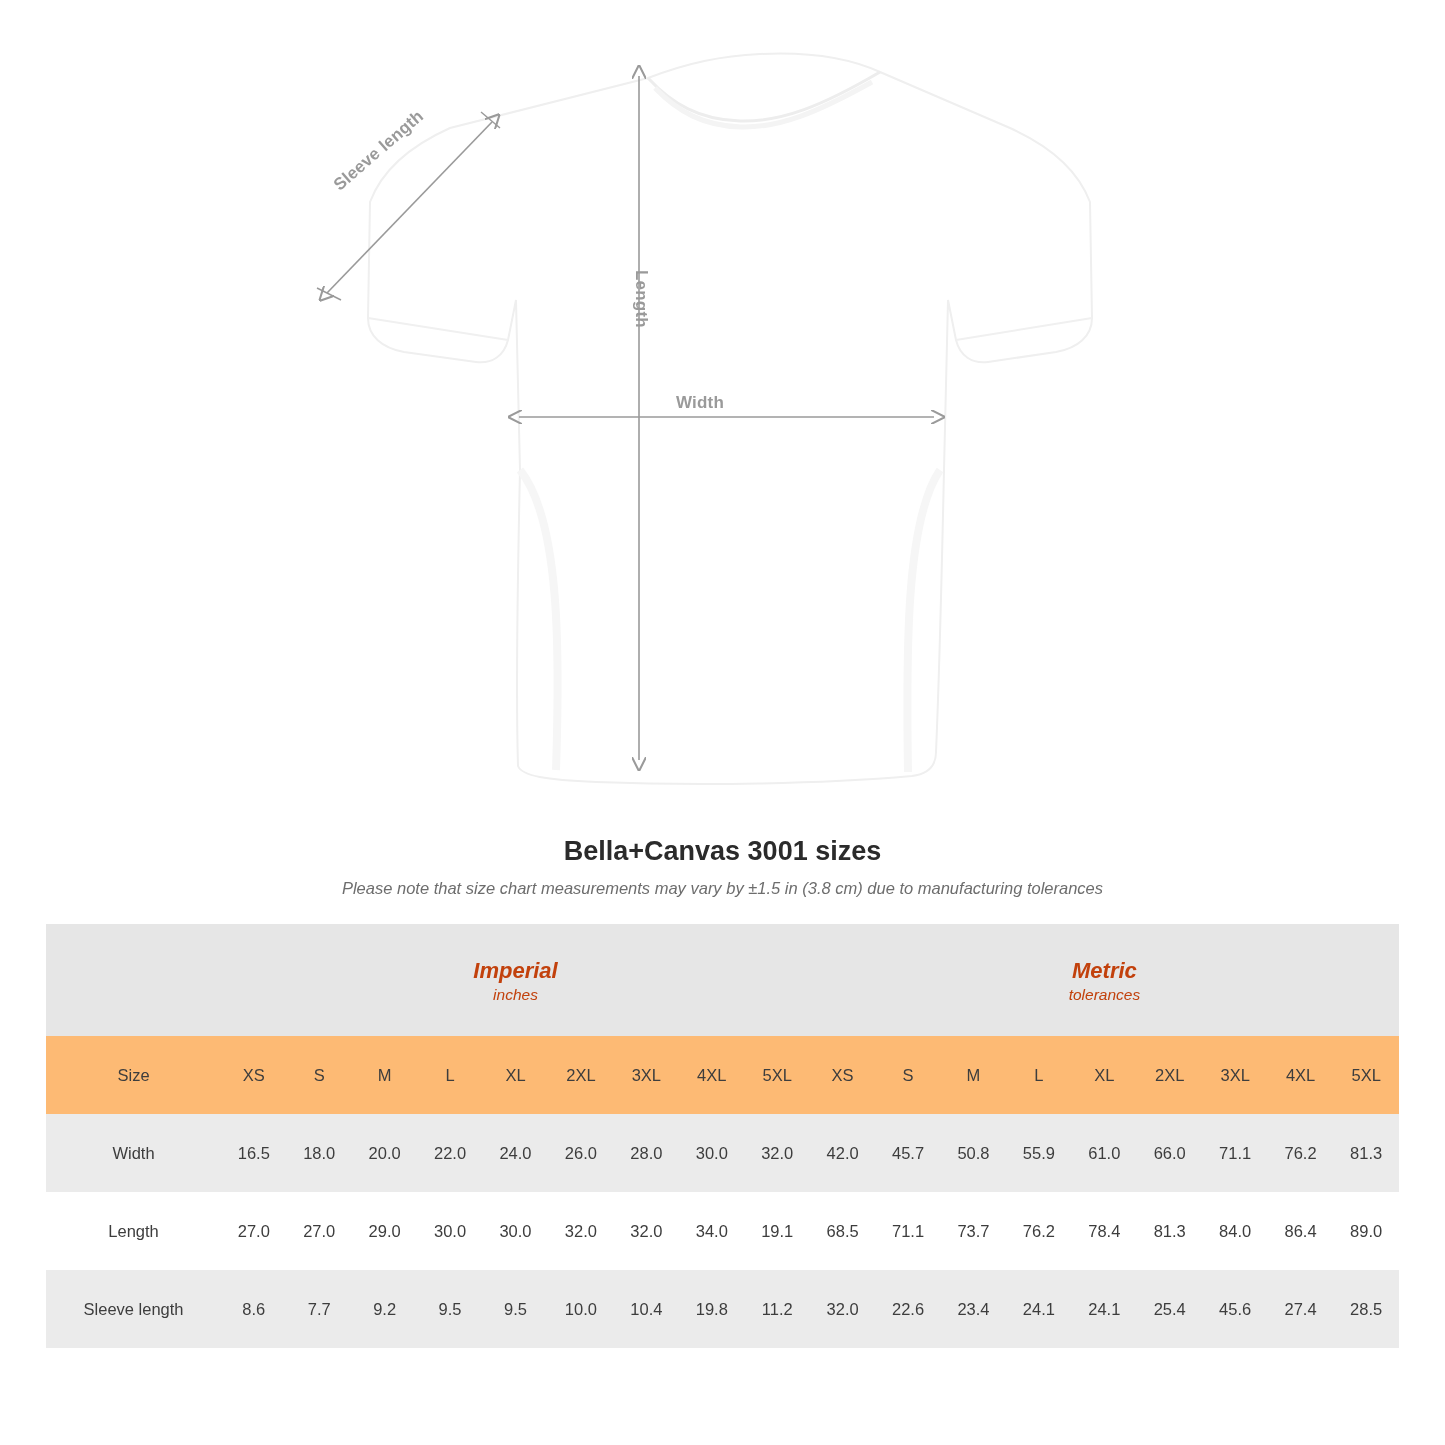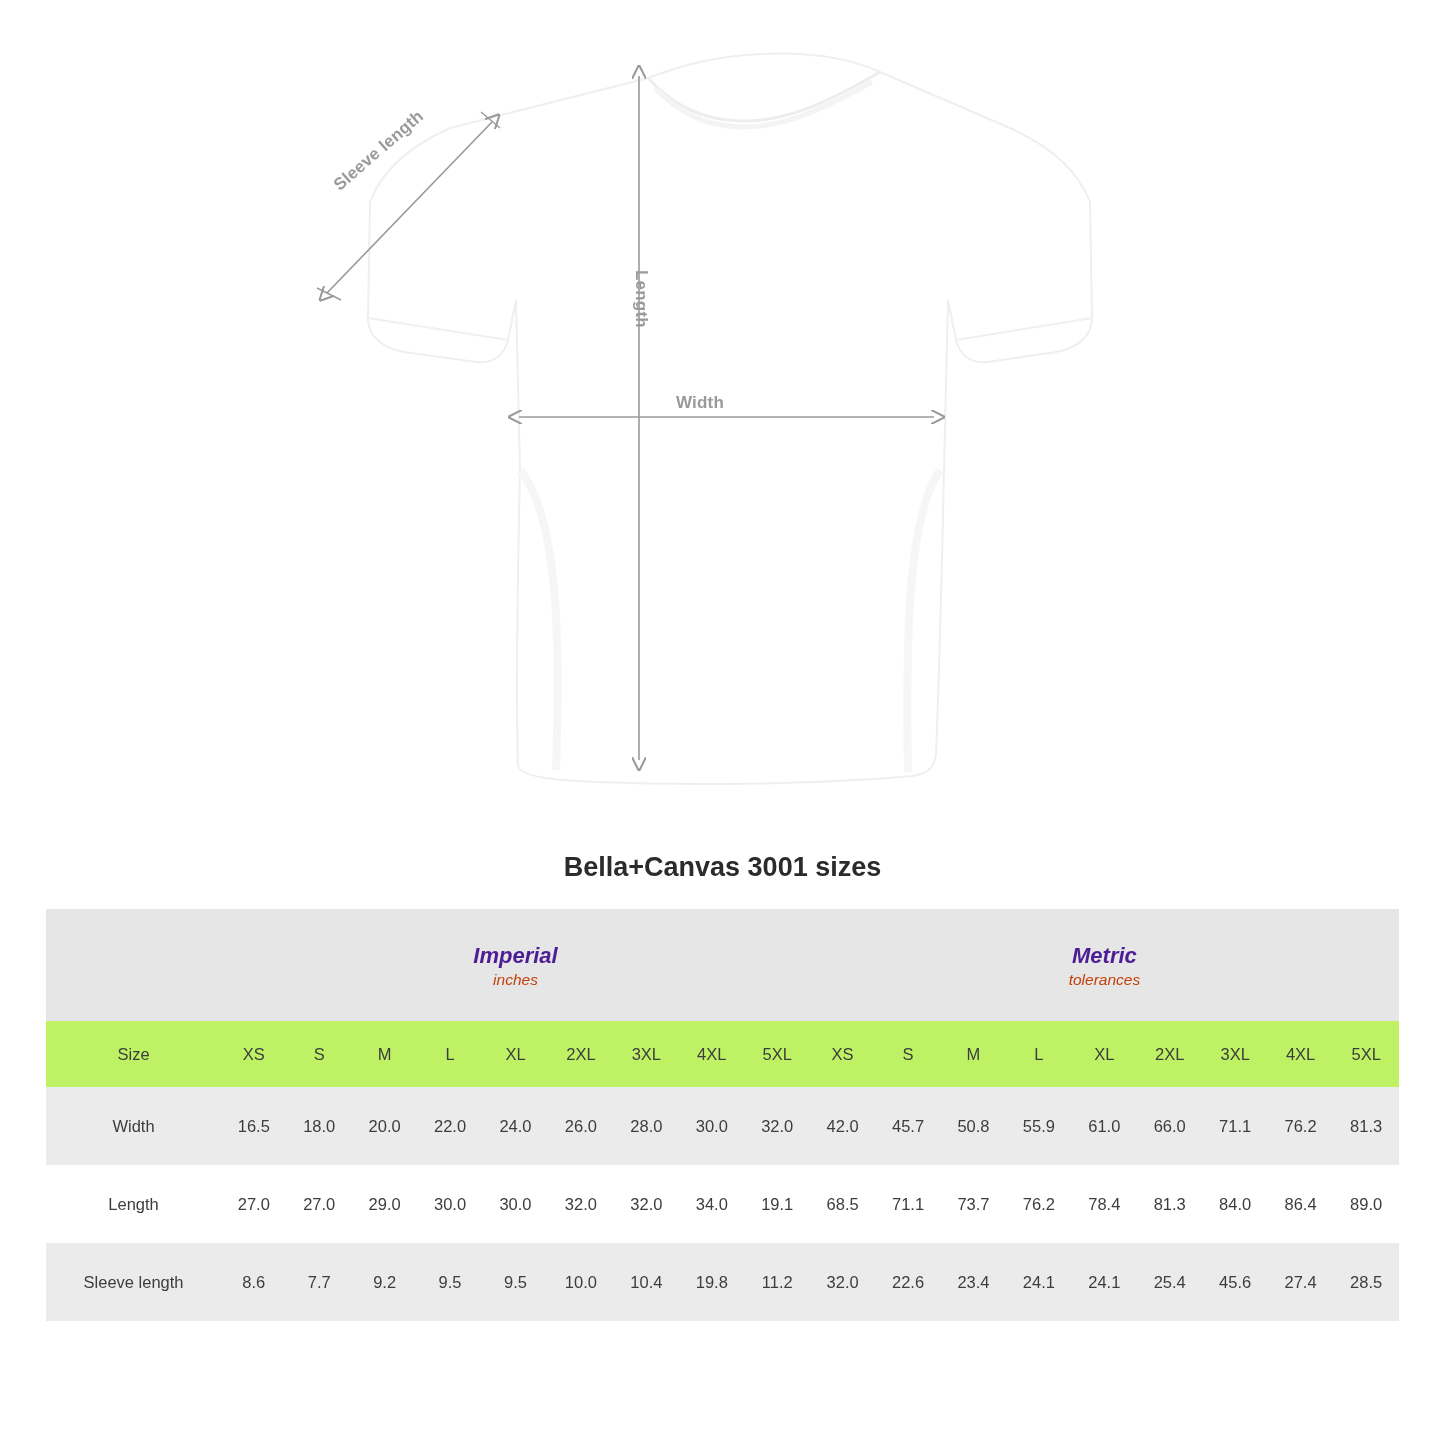--- a/index.html
+++ b/index.html
@@ -54,21 +54,21 @@
     transform-origin: left top;
   }
   #label-width {
     left: 676px;
     top: 393px;
   }
 
   
   #title-block {
     text-align: center;
-    margin-top: 22px;
+    margin-top: 6px;
   }
   #chart-title {
     font-size: 27px;
     font-weight: bold;
     color: #2b2b2b;
     margin: 0;
   }
   #chart-note {
     font-size: 16.5px;
     font-style: italic;
@@ -96,36 +96,36 @@
     padding: 0;
   }
   .unit-head {
     height: 112px;
     background: #e6e6e6;
   }
   .unit-system {
     font-size: 22px;
     font-style: italic;
     font-weight: bold;
-    color: #4c1d95;
+    color: #c2410c;
     line-height: 1.35;
   }
   .unit-sub {
     font-size: 15.5px;
     font-style: italic;
     color: #c2410c;
   }
   .row-head {
     font-weight: bold;
     color: #4a4a4a;
     font-size: 17px;
   }
   .hdr-row td {
-    height: 66px;
-    background: #bef264;
+    height: 78px;
+    background: #fdba74;
     font-weight: bold;
     font-size: 17px;
     color: #3d3d3d;
   }
   .band-shaded td {
     background: #ebebeb;
     height: 78px;
   }
   .band-plain td {
     background: #ffffff;
@@ -195,20 +195,21 @@
       </g>
     </svg>
 
     <div class="dim-label" id="label-sleeve">Sleeve length</div>
     <div class="dim-label" id="label-length">Length</div>
     <div class="dim-label" id="label-width">Width</div>
   </div>
 
   <div id="title-block">
     <h1 id="chart-title">Bella+Canvas 3001 sizes</h1>
+    <p id="chart-note">Please note that size chart measurements may vary by ±1.5 in (3.8 cm) due to manufacturing tolerances</p>
   </div>
 
   <div id="size-table-wrap">
     <table id="size-table">
       <colgroup>
         <col class="col-label">
         <col class="col-size">
           <col class="col-size">
           <col class="col-size">
           <col class="col-size">

